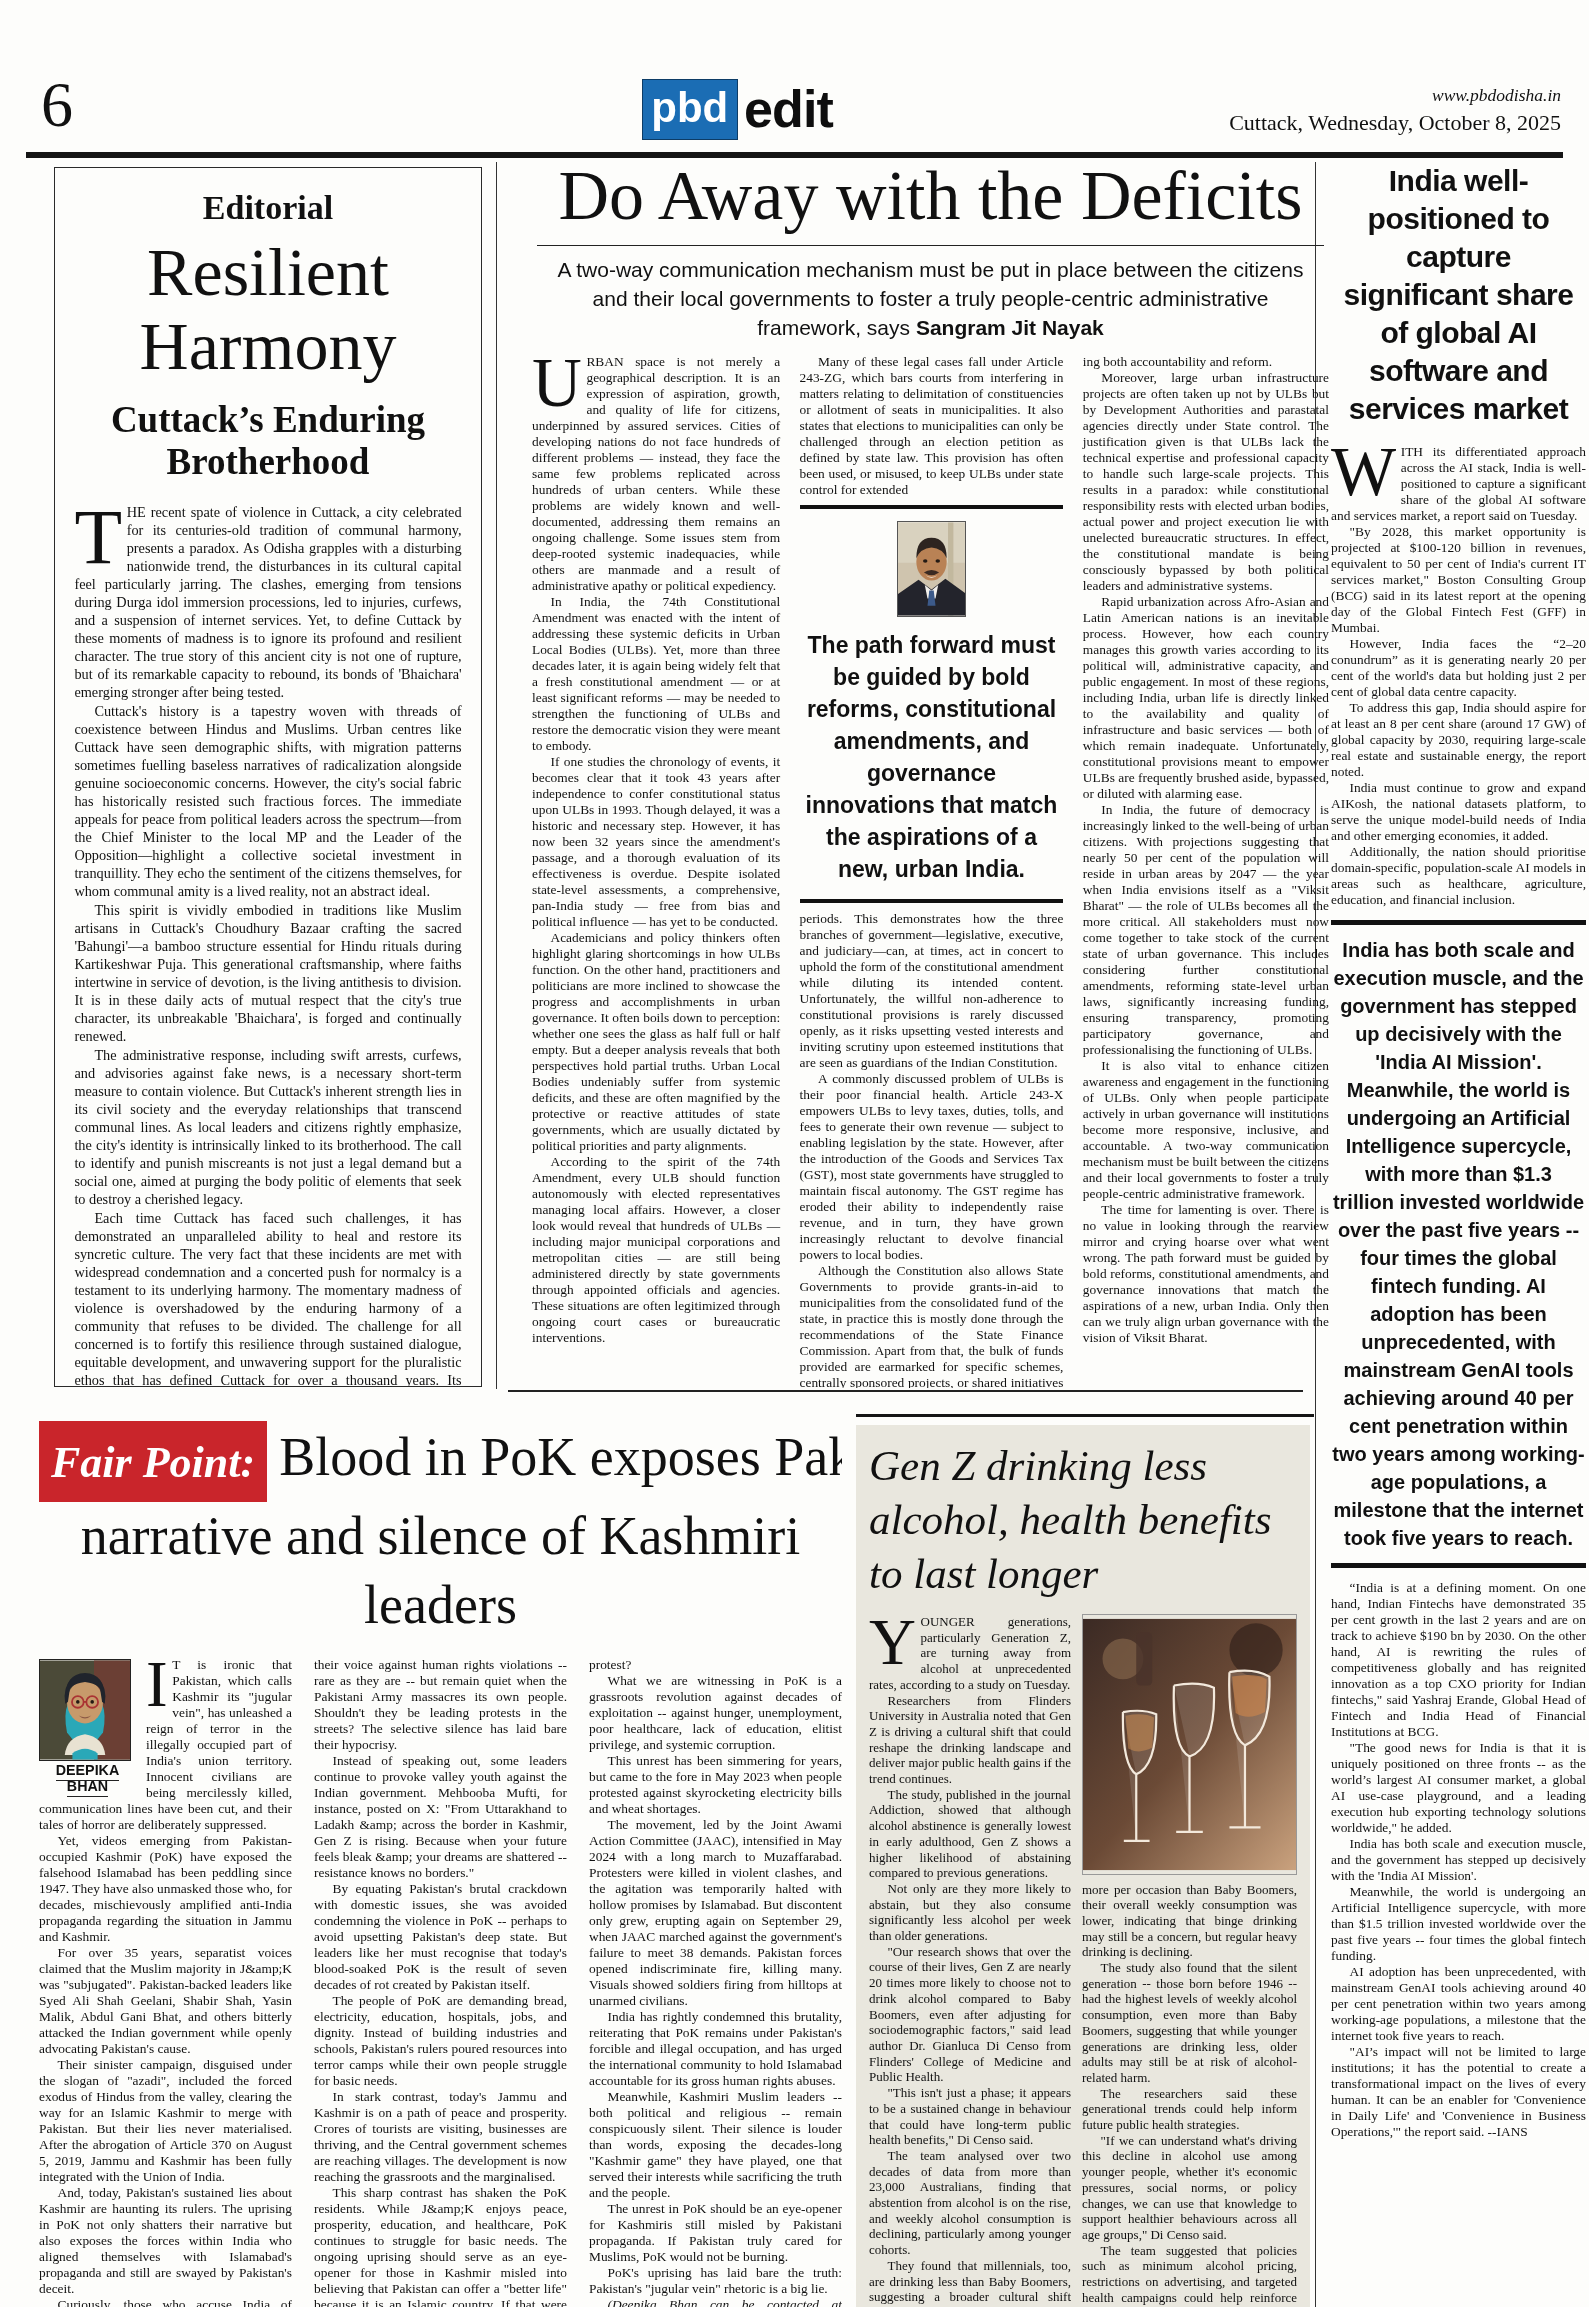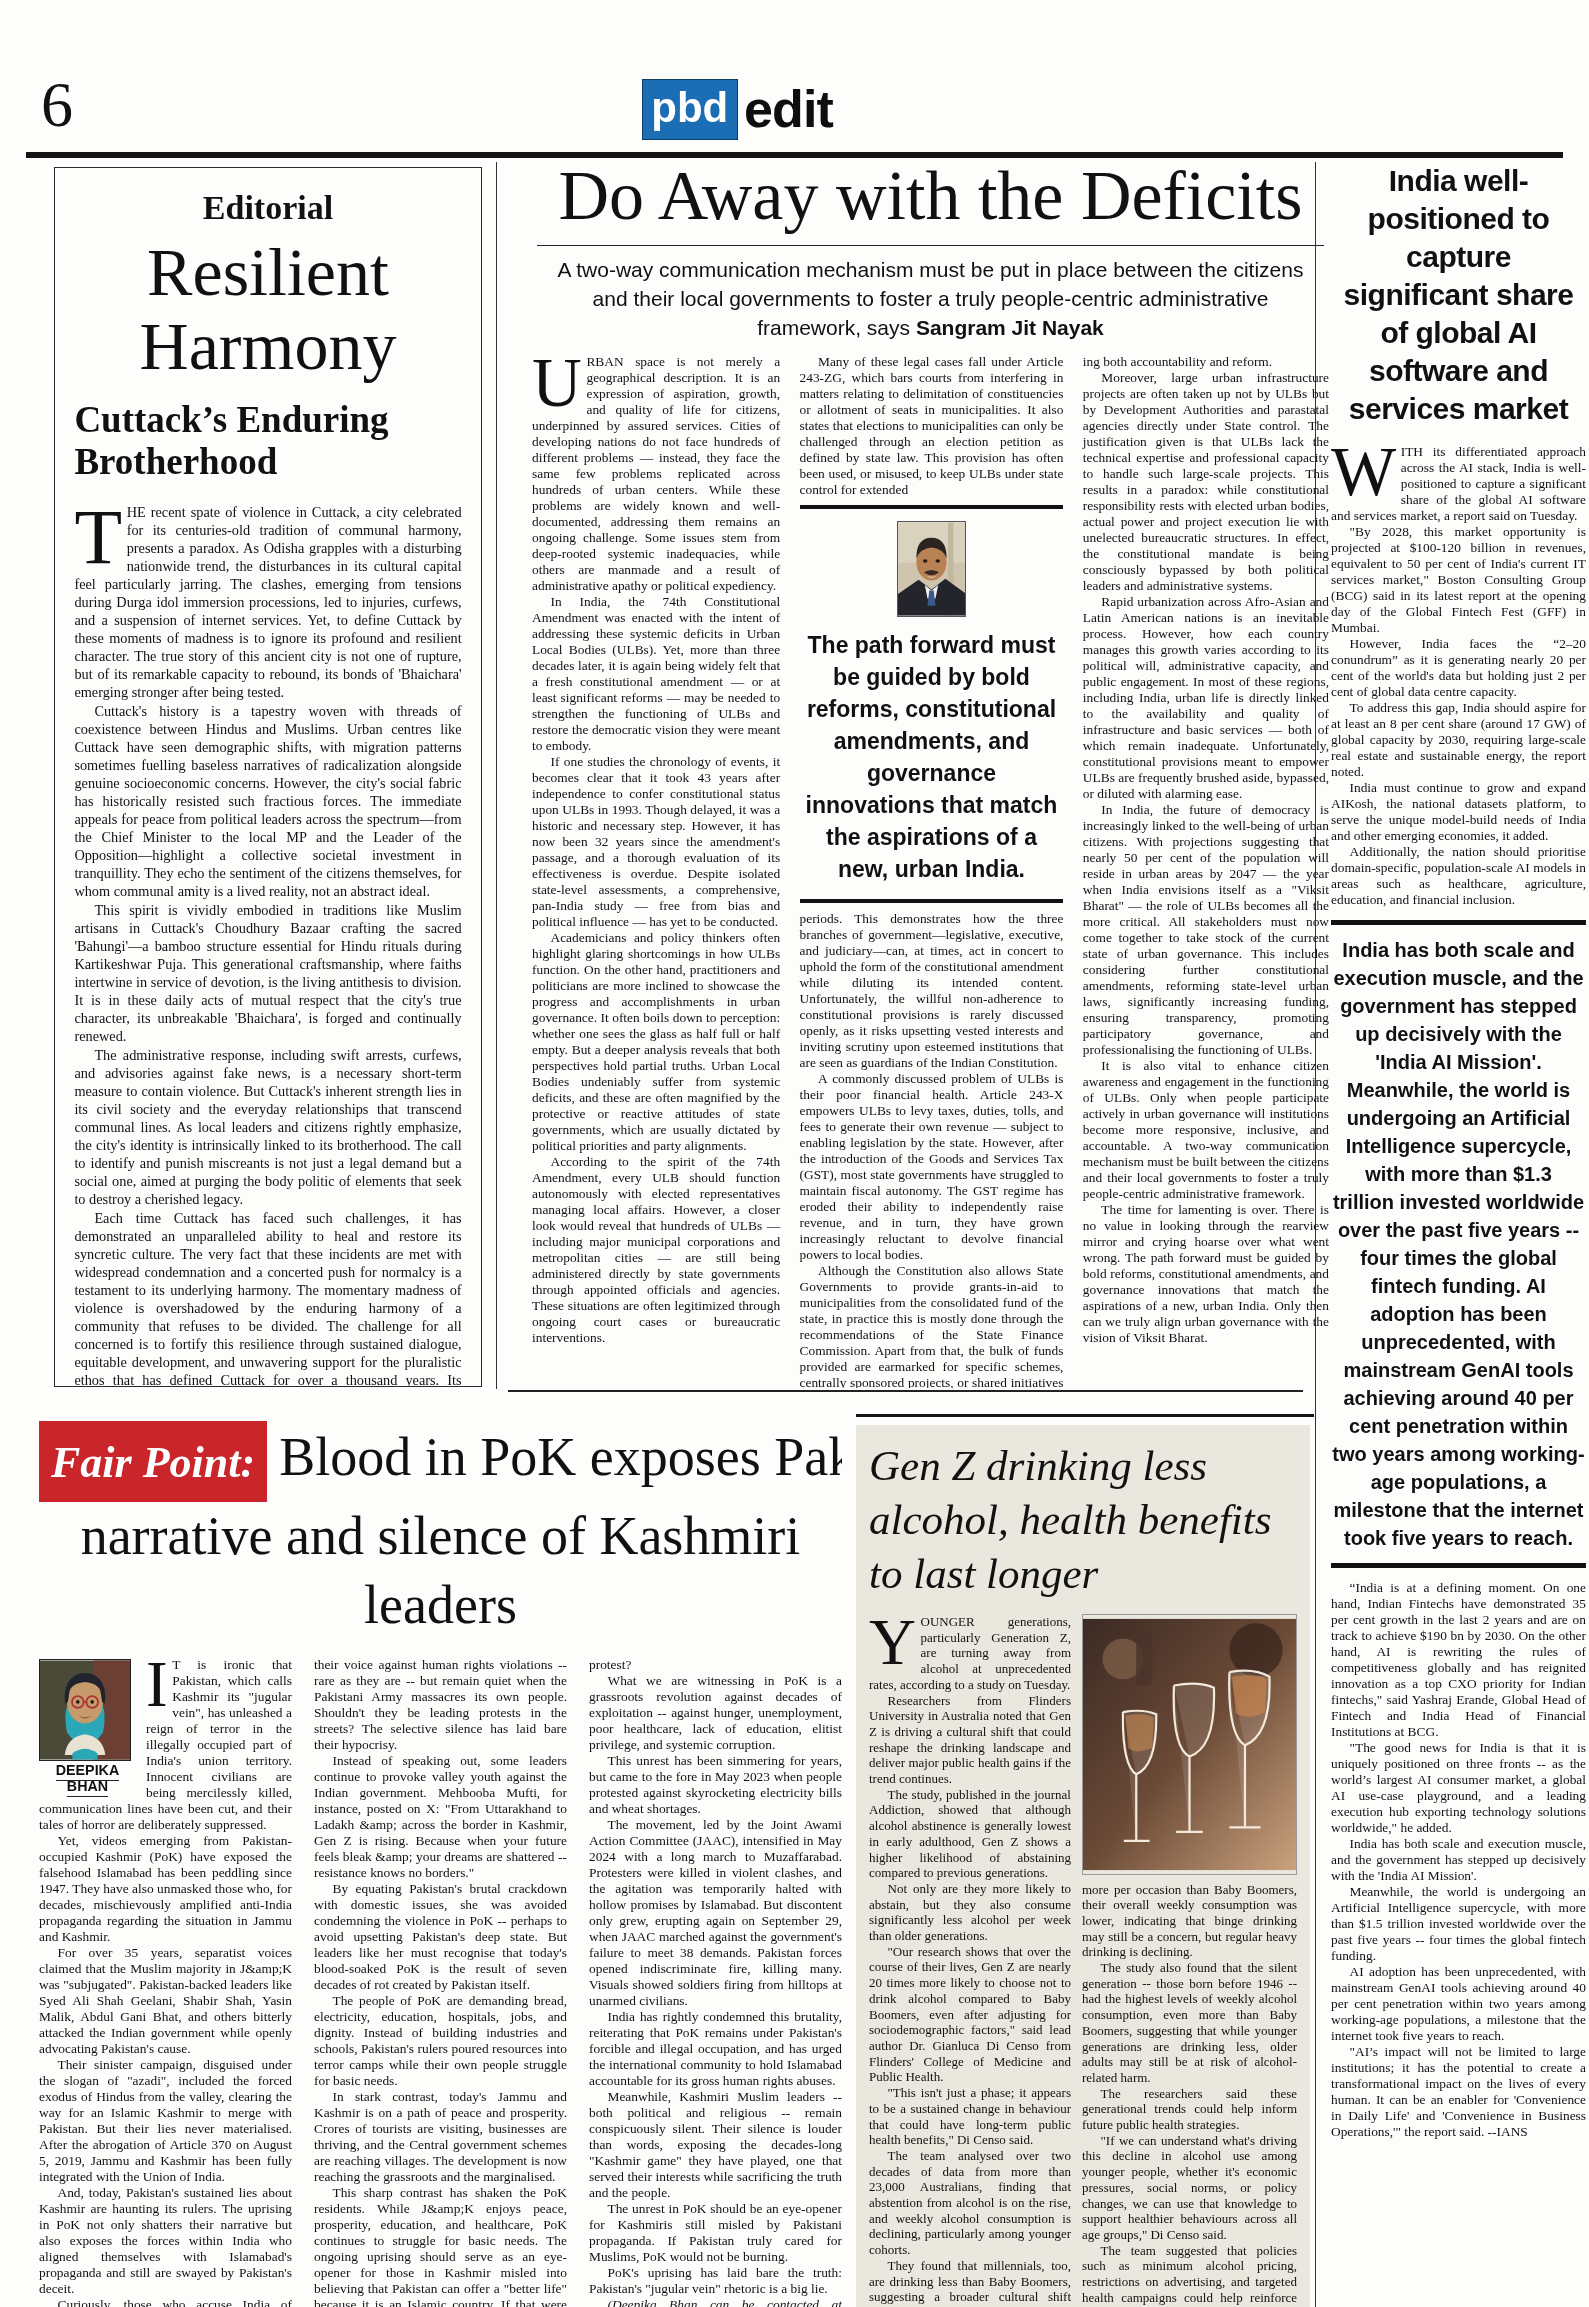--- a/index.html
+++ b/index.html
@@ -32,21 +32,21 @@
   
   .para { text-align:justify; font-size:13.4px; line-height:16px; text-indent:18.5px; }
   .para.lead { text-indent:0; }
   .dropcap { float:left; font-weight:400; font-size:69px; line-height:52px; padding:3.7px 4.6px 0 0; }
 
   
   #editorial { position:absolute; left:54px; top:167px; width:428px; height:1220px;
                border:1.8px solid #2a2a2a; padding:14px 19.4px; overflow:hidden; }
   .ed-kicker { text-align:center; font-weight:700; font-size:34px; margin-top:6.5px; }
   .ed-title  { text-align:center; font-size:68px; line-height:74px; margin-top:8.3px; }
-  .ed-sub    { font-weight:700; font-size:37px; line-height:42px; margin:16.6px 0 20px; }
+  .ed-sub    { text-align:center; font-weight:700; font-size:37px; line-height:42px; margin:16.6px 0 20px; }
   #editorial .para { font-size:14.3px; line-height:18px; text-indent:20px; }
   #editorial .para.lead { text-indent:0; }
   #editorial .dropcap { font-size:78px; line-height:59px; }
   .ed-body { height:918px; overflow:hidden; }
   .ed-body .para { margin-bottom:0.9px; }
 
   
   .vrule1 { position:absolute; left:496px; top:162px; width:1.4px; height:1227px; background:#333; }
   .vrule2 { position:absolute; left:1315px; top:162px; width:1.4px; height:2238px; background:#333; }
   .hrule-mid { position:absolute; left:508px; top:1390px; width:795px; height:1.8px; background:#222; }
@@ -116,20 +116,24 @@
 <div id="page" data-name="newspaper-page">
 
   <div id="pageno" data-name="page-number">6</div>
 
 
   <div id="pbdedit" data-name="section-logo">
     <span class="pbd-box" data-name="pbd-logo-box">pbd</span>
     <span class="edit-word" data-name="edit-section-label">edit</span>
   </div>
 
+  <div id="header-right">
+    <div class="site-url" data-name="website-url">www.pbdodisha.in</div>
+    <div class="dateline" data-name="dateline">Cuttack, Wednesday, October 8, 2025</div>
+  </div>
   <div class="header-bar" data-name="header-rule"></div>
 
   <div class="vrule1" data-name="column-divider"></div>
   <div class="vrule2" data-name="column-divider"></div>
   <div class="hrule-mid" data-name="section-divider"></div>
   <div class="hrule-genz-top" data-name="section-divider"></div>
 
   <div id="editorial" data-name="editorial-article">
     <div class="ed-kicker" data-name="editorial-kicker">Editorial</div>
     <div class="ed-title" data-name="editorial-title">Resilient Harmony</div>

